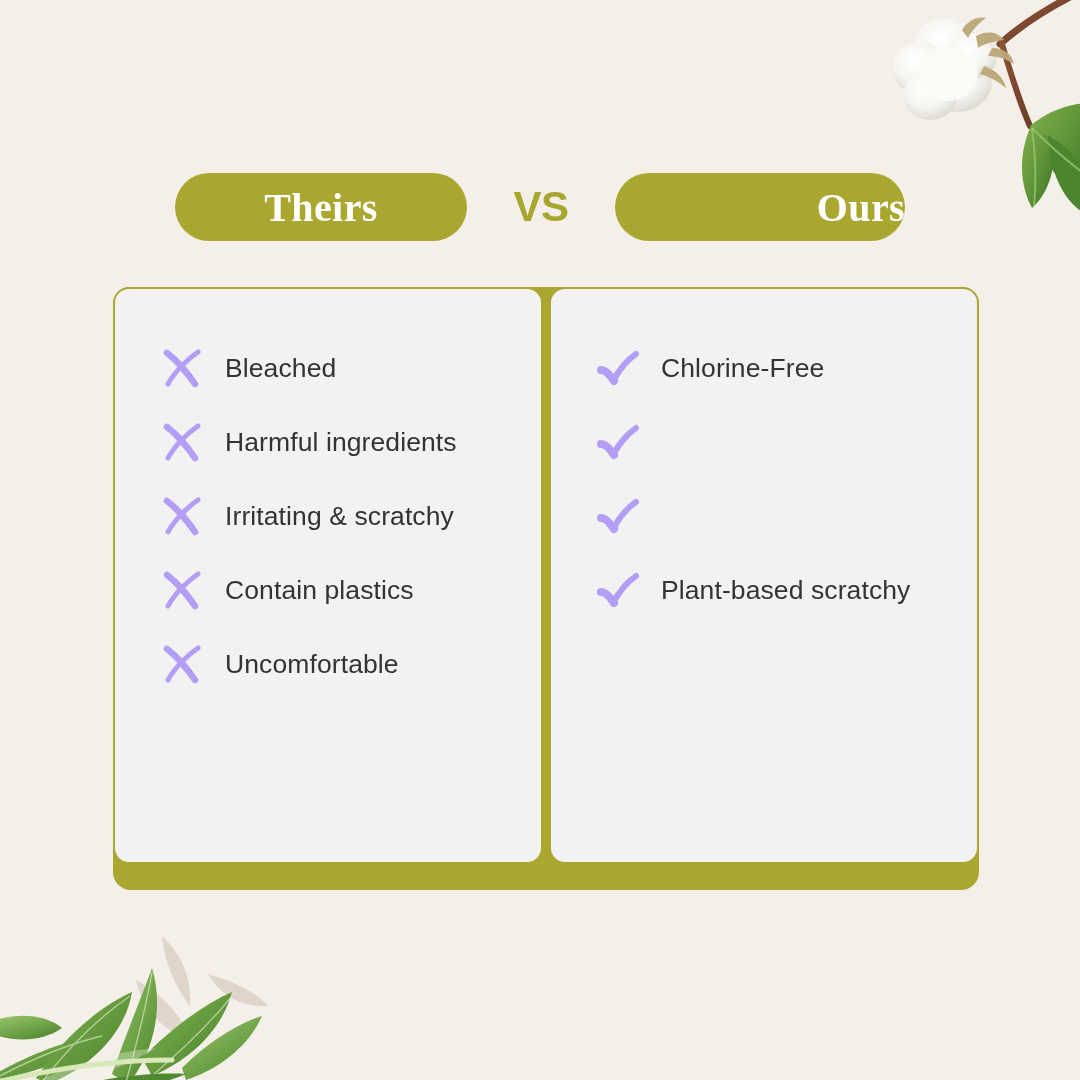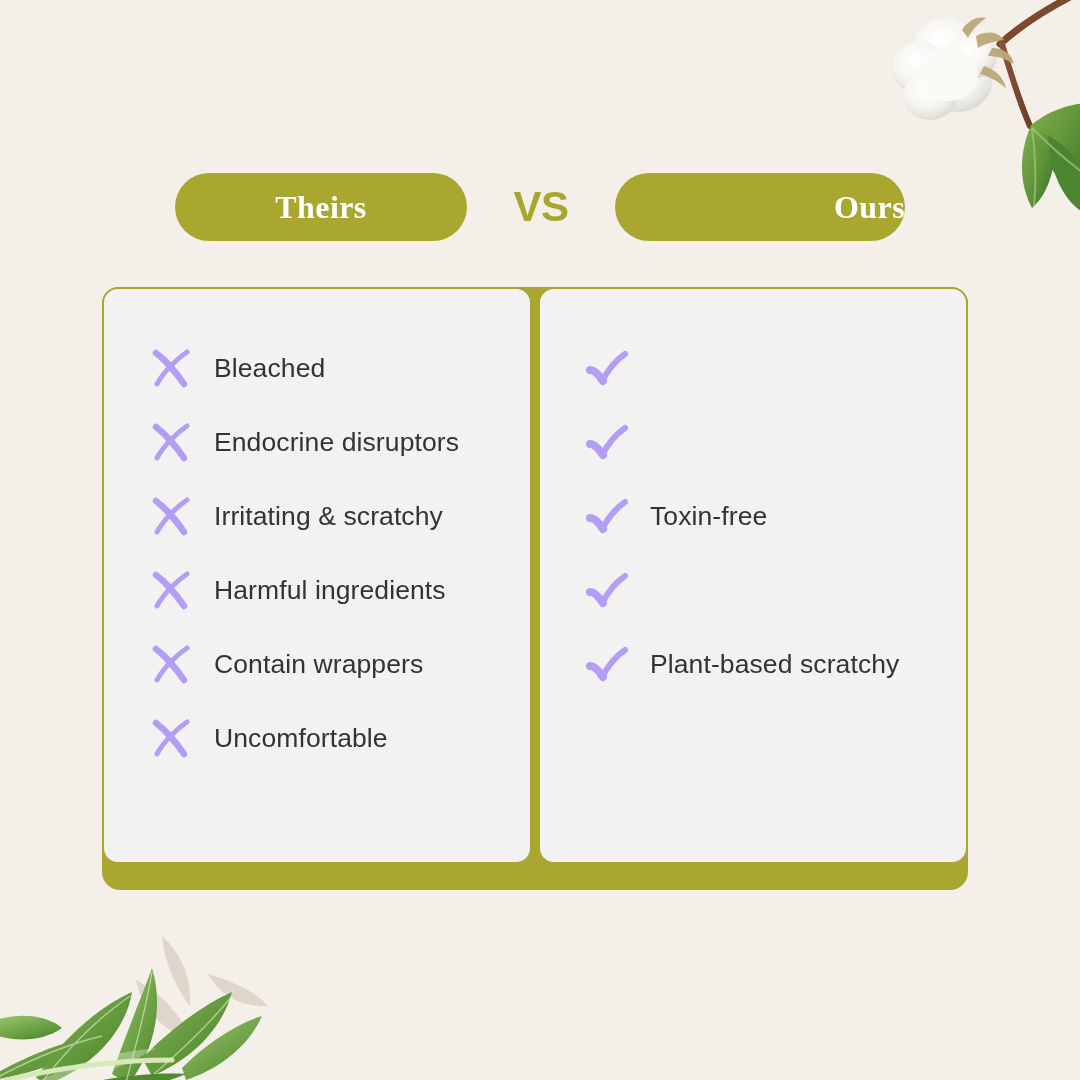--- a/index.html
+++ b/index.html
@@ -47,39 +47,39 @@
   .pill {
     height: 68px;
     border-radius: 34px;
     background: #AAA730;
     color: #FFFFFF;
     display: flex;
     align-items: center;
     justify-content: center;
     font-family: "Liberation Serif", serif;
     font-weight: bold;
-    font-size: 32px;
+    font-size: 40px;
     letter-spacing: 0.4px;
   }
   #pill-theirs { width: 292px; }
   #pill-ours   { width: 290px; justify-content: flex-end; }
   .vs-label {
     width: 148px;
     text-align: center;
     color: #A8A62F;
     font-family: "Liberation Sans", sans-serif;
     font-weight: bold;
     font-size: 42px;
     letter-spacing: -0.5px;
   }
 
   
   .panel {
     position: absolute;
-    left: 102px;
+    left: 113px;
     top: 287px;
     width: 866px;
     height: 603px;
   }
   .panel-base {
     position: absolute;
     left: 0;
     top: 0;
     width: 866px;
     height: 603px;
@@ -237,48 +237,39 @@
             </svg>
             <span class="item-label">Bleached</span>
           </li>
           <li class="item">
             <svg class="item-mark" viewBox="0 0 46 46">
               <path d="M8 8 C16 14 28 27 36 39" stroke="#B39DF5" stroke-width="6.5" stroke-linecap="round" fill="none"></path>
               <path d="M39 7 C30 13 16 26 9 39" stroke="#B39DF5" stroke-width="5" stroke-linecap="round" fill="none"></path>
               <path d="M7 7 C12 8 16 11 19 14 C14 13 10 11 7 10 Z" fill="#B39DF5"></path>
               <path d="M36 36 C37 38 37 40 35 41 C33 40 32 38 32 36 Z" fill="#B39DF5"></path>
             </svg>
-            <span class="item-label">Endocrine disruptors</span>
+            <span class="item-label">Harmful ingredients</span>
           </li>
           <li class="item">
             <svg class="item-mark" viewBox="0 0 46 46">
               <path d="M8 8 C16 14 28 27 36 39" stroke="#B39DF5" stroke-width="6.5" stroke-linecap="round" fill="none"></path>
               <path d="M39 7 C30 13 16 26 9 39" stroke="#B39DF5" stroke-width="5" stroke-linecap="round" fill="none"></path>
               <path d="M7 7 C12 8 16 11 19 14 C14 13 10 11 7 10 Z" fill="#B39DF5"></path>
               <path d="M36 36 C37 38 37 40 35 41 C33 40 32 38 32 36 Z" fill="#B39DF5"></path>
             </svg>
             <span class="item-label">Irritating &amp; scratchy</span>
           </li>
           <li class="item">
             <svg class="item-mark" viewBox="0 0 46 46">
               <path d="M8 8 C16 14 28 27 36 39" stroke="#B39DF5" stroke-width="6.5" stroke-linecap="round" fill="none"></path>
               <path d="M39 7 C30 13 16 26 9 39" stroke="#B39DF5" stroke-width="5" stroke-linecap="round" fill="none"></path>
               <path d="M7 7 C12 8 16 11 19 14 C14 13 10 11 7 10 Z" fill="#B39DF5"></path>
               <path d="M36 36 C37 38 37 40 35 41 C33 40 32 38 32 36 Z" fill="#B39DF5"></path>
             </svg>
-            <span class="item-label">Harmful ingredients</span>
-          </li>
-          <li class="item">
-            <svg class="item-mark" viewBox="0 0 46 46">
-              <path d="M8 8 C16 14 28 27 36 39" stroke="#B39DF5" stroke-width="6.5" stroke-linecap="round" fill="none"></path>
-              <path d="M39 7 C30 13 16 26 9 39" stroke="#B39DF5" stroke-width="5" stroke-linecap="round" fill="none"></path>
-              <path d="M7 7 C12 8 16 11 19 14 C14 13 10 11 7 10 Z" fill="#B39DF5"></path>
-              <path d="M36 36 C37 38 37 40 35 41 C33 40 32 38 32 36 Z" fill="#B39DF5"></path>
-            </svg>
-            <span class="item-label">Contain wrappers</span>
+            <span class="item-label">Contain plastics</span>
           </li>
           <li class="item">
             <svg class="item-mark" viewBox="0 0 46 46">
               <path d="M8 8 C16 14 28 27 36 39" stroke="#B39DF5" stroke-width="6.5" stroke-linecap="round" fill="none"></path>
               <path d="M39 7 C30 13 16 26 9 39" stroke="#B39DF5" stroke-width="5" stroke-linecap="round" fill="none"></path>
               <path d="M7 7 C12 8 16 11 19 14 C14 13 10 11 7 10 Z" fill="#B39DF5"></path>
               <path d="M36 36 C37 38 37 40 35 41 C33 40 32 38 32 36 Z" fill="#B39DF5"></path>
             </svg>
             <span class="item-label">Uncomfortable</span>
           </li>
@@ -286,48 +277,41 @@
     </div>
 
     <div class="card" id="card-ours">
       <ul class="item-list" id="list-ours">
           <li class="item">
             <svg class="item-mark" viewBox="0 0 46 46">
               <path d="M6 25 C10 25 15 30 19 36" stroke="#B39DF5" stroke-width="8" stroke-linecap="round" fill="none"></path>
               <path d="M18 36 C24 25 32 15 41 9" stroke="#B39DF5" stroke-width="6" stroke-linecap="round" fill="none"></path>
               <path d="M38 10 C40 9 41 9 42 10 C41 12 40 13 38 13 Z" fill="#B39DF5"></path>
             </svg>
+            <span class="item-label">Chlorine-Free</span>
           </li>
           <li class="item">
             <svg class="item-mark" viewBox="0 0 46 46">
               <path d="M6 25 C10 25 15 30 19 36" stroke="#B39DF5" stroke-width="8" stroke-linecap="round" fill="none"></path>
               <path d="M18 36 C24 25 32 15 41 9" stroke="#B39DF5" stroke-width="6" stroke-linecap="round" fill="none"></path>
               <path d="M38 10 C40 9 41 9 42 10 C41 12 40 13 38 13 Z" fill="#B39DF5"></path>
             </svg>
           </li>
           <li class="item">
             <svg class="item-mark" viewBox="0 0 46 46">
               <path d="M6 25 C10 25 15 30 19 36" stroke="#B39DF5" stroke-width="8" stroke-linecap="round" fill="none"></path>
               <path d="M18 36 C24 25 32 15 41 9" stroke="#B39DF5" stroke-width="6" stroke-linecap="round" fill="none"></path>
               <path d="M38 10 C40 9 41 9 42 10 C41 12 40 13 38 13 Z" fill="#B39DF5"></path>
             </svg>
-            <span class="item-label">Toxin-free</span>
           </li>
           <li class="item">
             <svg class="item-mark" viewBox="0 0 46 46">
               <path d="M6 25 C10 25 15 30 19 36" stroke="#B39DF5" stroke-width="8" stroke-linecap="round" fill="none"></path>
               <path d="M18 36 C24 25 32 15 41 9" stroke="#B39DF5" stroke-width="6" stroke-linecap="round" fill="none"></path>
               <path d="M38 10 C40 9 41 9 42 10 C41 12 40 13 38 13 Z" fill="#B39DF5"></path>
             </svg>
-          </li>
-          <li class="item">
-            <svg class="item-mark" viewBox="0 0 46 46">
-              <path d="M6 25 C10 25 15 30 19 36" stroke="#B39DF5" stroke-width="8" stroke-linecap="round" fill="none"></path>
-              <path d="M18 36 C24 25 32 15 41 9" stroke="#B39DF5" stroke-width="6" stroke-linecap="round" fill="none"></path>
-              <path d="M38 10 C40 9 41 9 42 10 C41 12 40 13 38 13 Z" fill="#B39DF5"></path>
-            </svg>
             <span class="item-label">Plant-based scratchy</span>
           </li>
         </ul>
     </div>
 
   </div>
 </div>
 
 </body></html>

